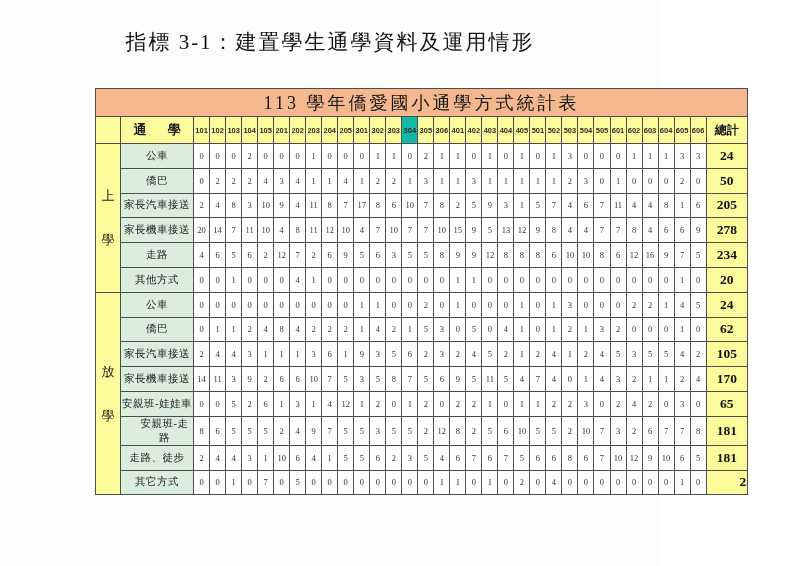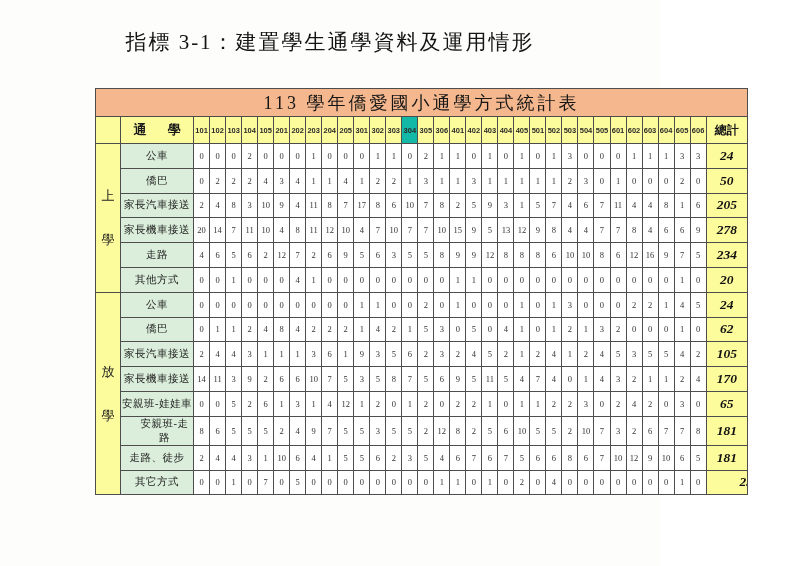--- a/index.html
+++ b/index.html
@@ -53,21 +53,21 @@
     text-align:left; padding-left:5px;
     font-size:10.5px; color:#1c1c1c;
     letter-spacing:0.5px;
   }
   .data-cell {
     font-size:8.5px; color:#333;
     font-family:"Liberation Serif", serif;
     background:#fefefe;
   }
   .total-cell {
-    font-weight:bold; font-size:13.5px; color:#111;font-style:italic;
+    font-weight:bold; font-size:13.5px; color:#111;
   }
 </style>
 </head>
 <body>
 
 <div class="page">
   <div class="page-title">指標 3-1：建置學生通學資料及運用情形</div>
 
   <table class="doc-table">
     <colgroup>

